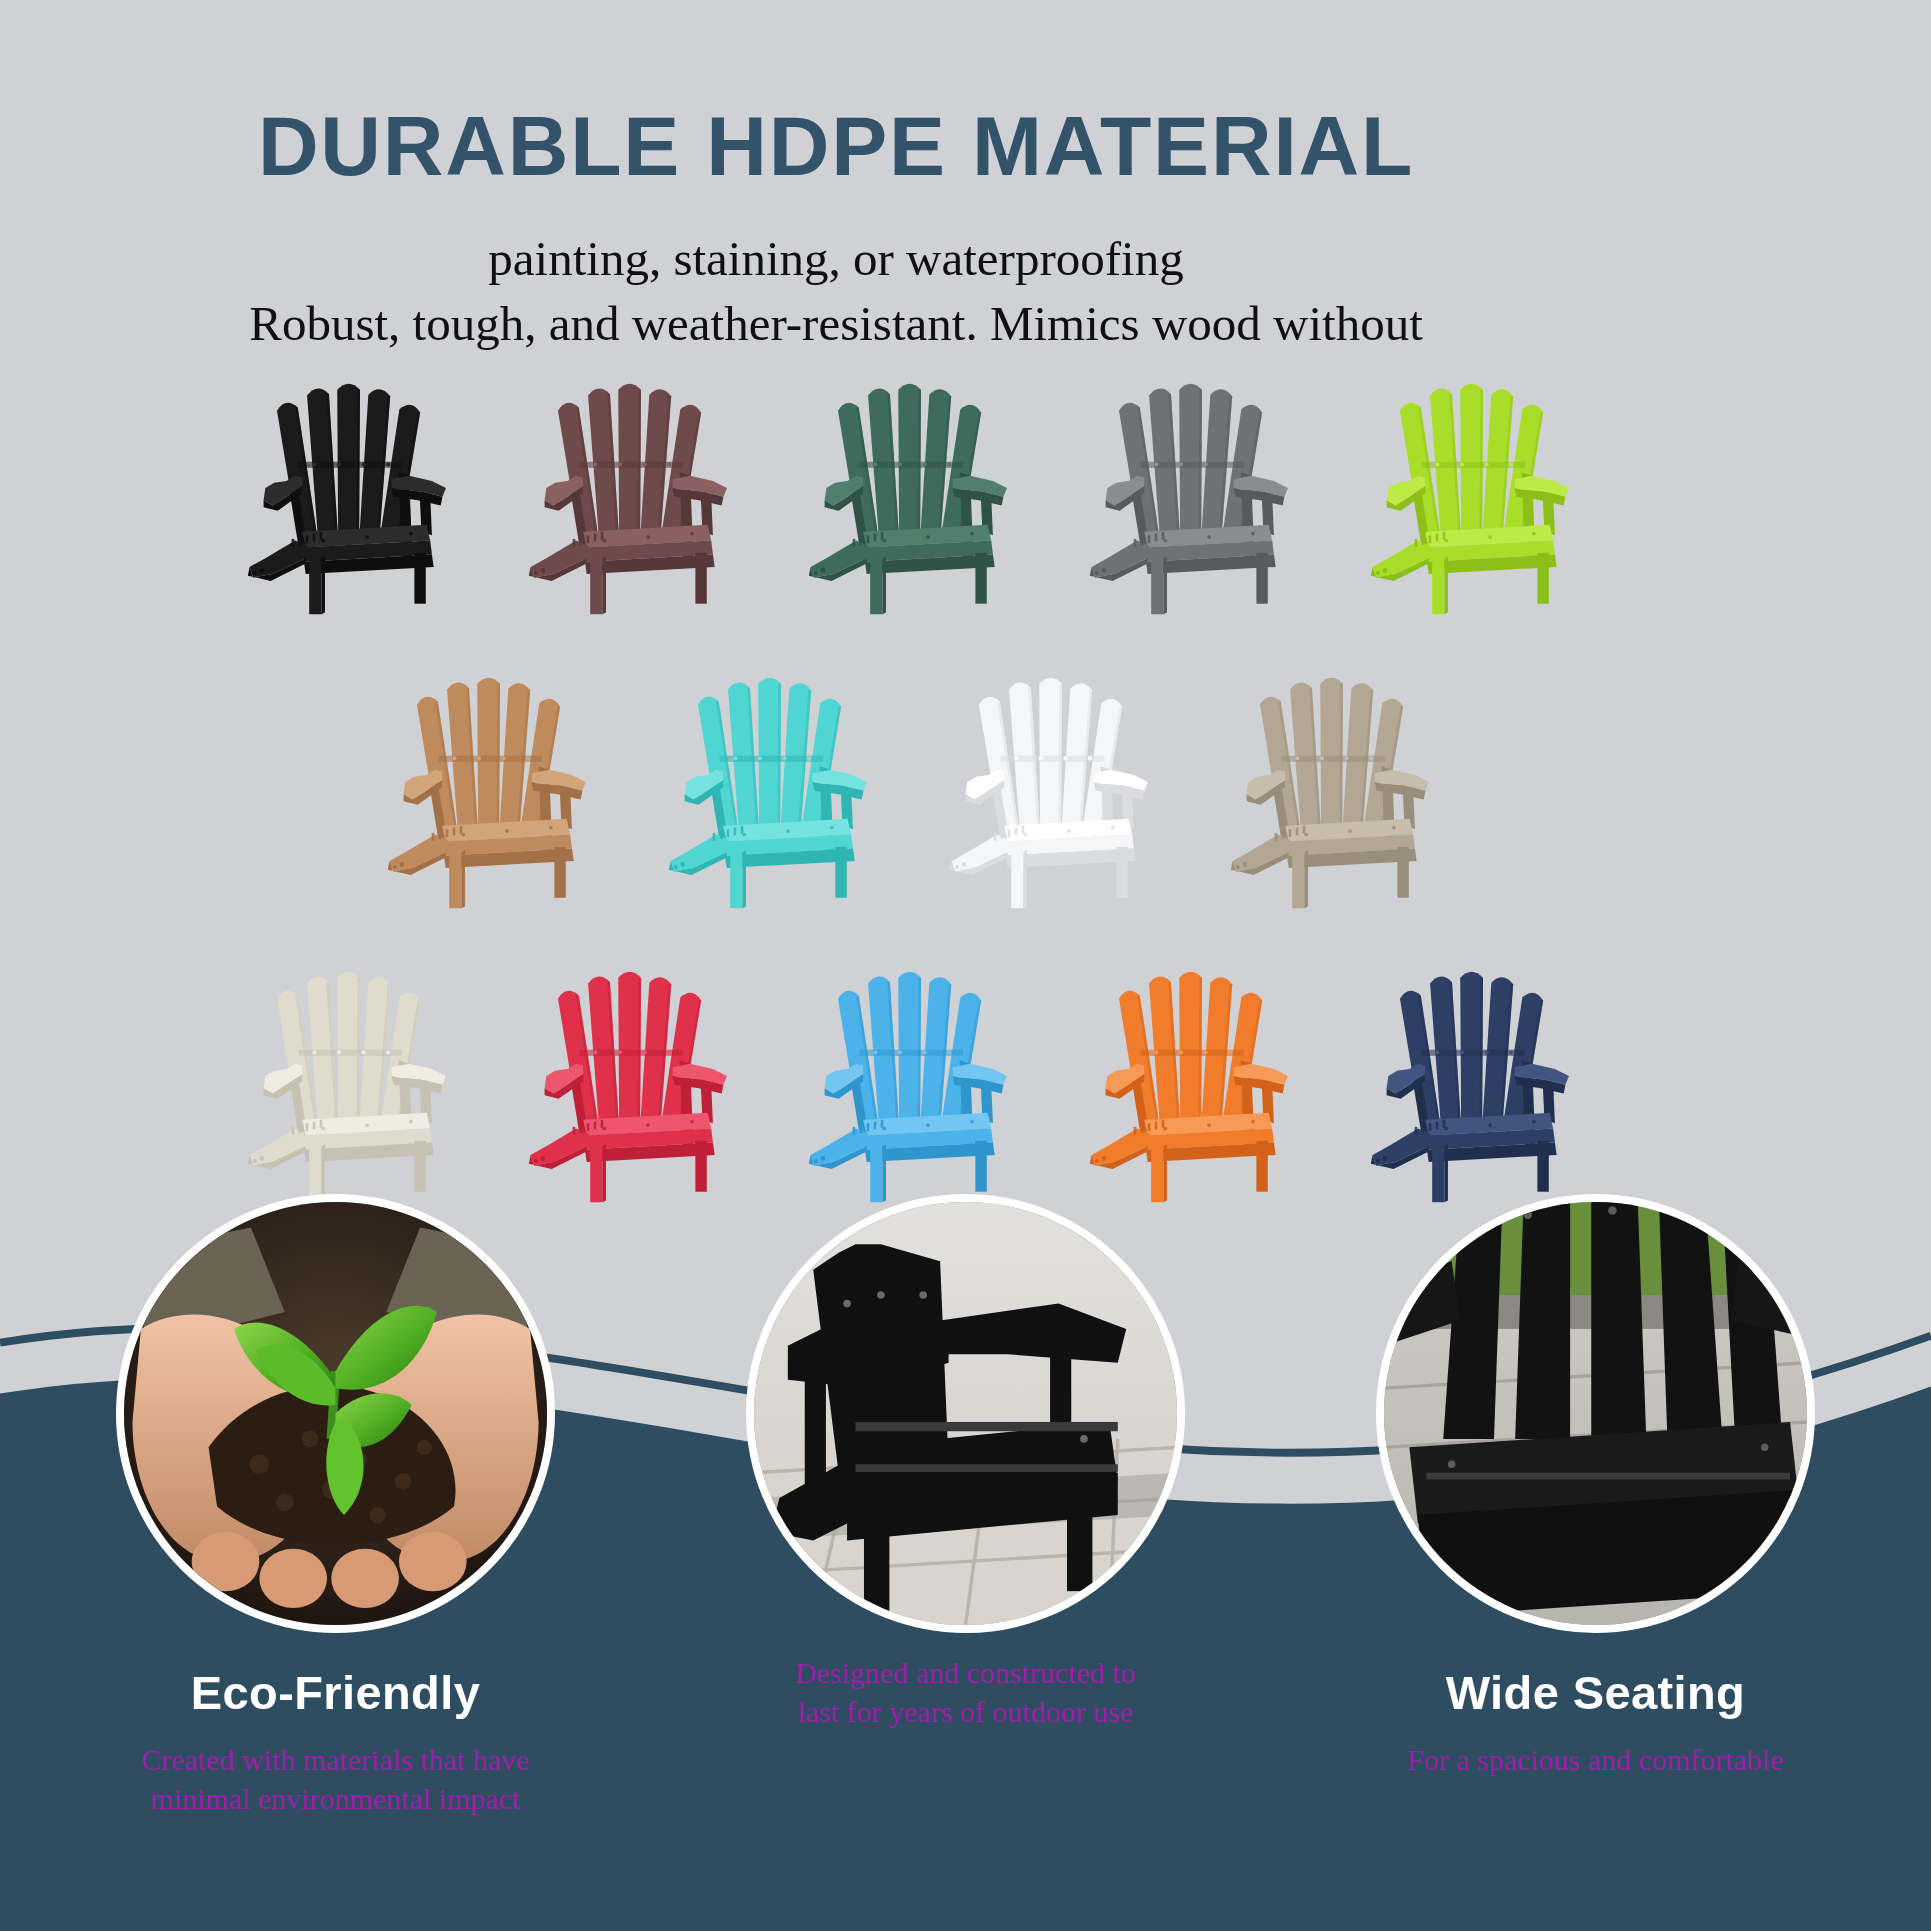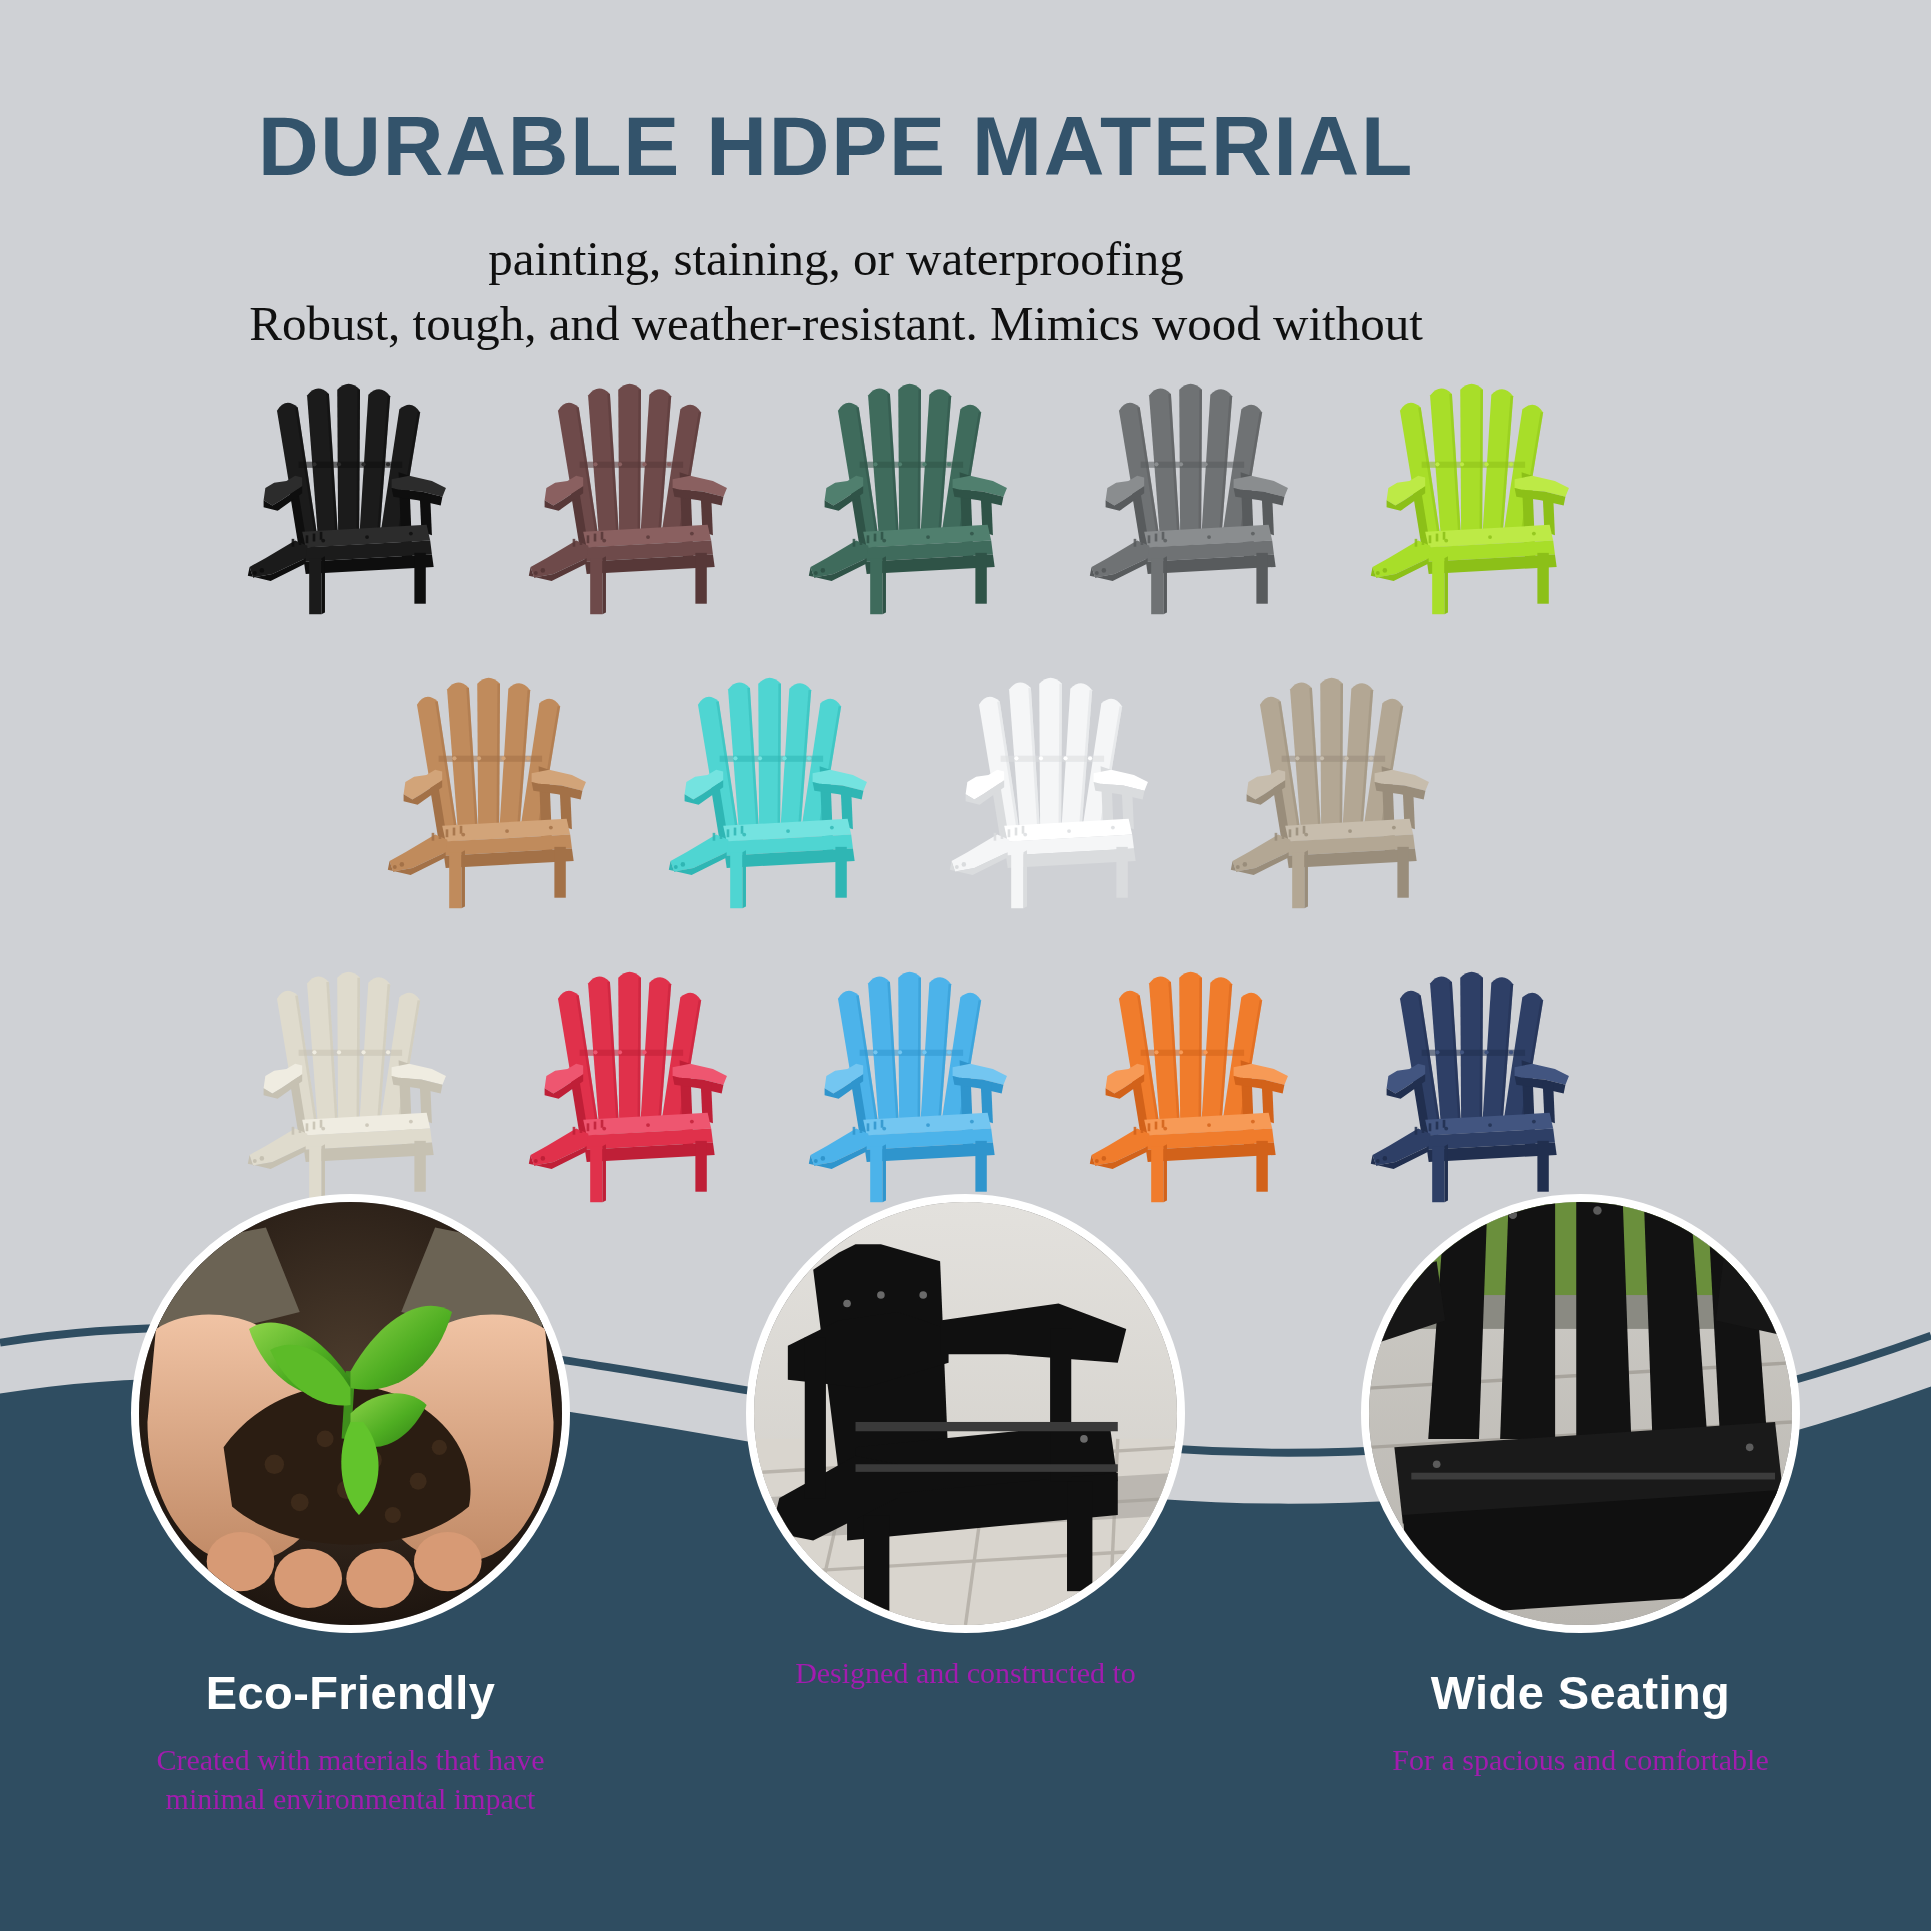--- a/index.html
+++ b/index.html
@@ -75,21 +75,21 @@
   .features {
     position: absolute;
     left: 0;
     top: 1194px;
     width: 1931px;
     height: 737px;
     z-index: 7;
     display: flex;
     justify-content: center;
     align-items: flex-start;
-    gap: 53px;
+    gap: 68px;
   }
   .feature {
     width: 562px;
     text-align: center;
     position: relative;
   }
   .circle {
     width: 439px;
     height: 439px;
     margin: 0 auto;
@@ -1431,20 +1431,21 @@
       <g fill="#6a6a6a">
         <circle cx="22" cy="24" r="0.9"></circle>
               <circle cx="30" cy="22" r="0.9"></circle>
         <circle cx="40" cy="22" r="0.9"></circle>
               <circle cx="78" cy="56" r="0.9"></circle>
       </g>
     </svg>
       </div>
       <p class="feature-desc">
         <span>Designed and constructed to</span>
+        <span>last for years of outdoor use</span>
       </p>
       </div>
       <div class="feature">
       <div class="circle">
 
   <svg viewBox="0 0 100 100" preserveAspectRatio="xMidYMid slice">
     <defs>
       <linearGradient id="grnd" x1="0" y1="0" x2="0" y2="1">
         <stop offset="0%" stop-color="#cfcdc8"></stop>
         <stop offset="100%" stop-color="#b8b5af"></stop>

